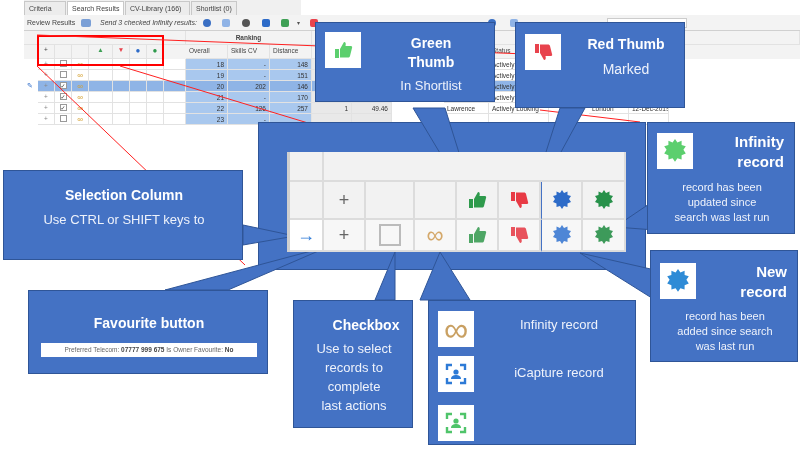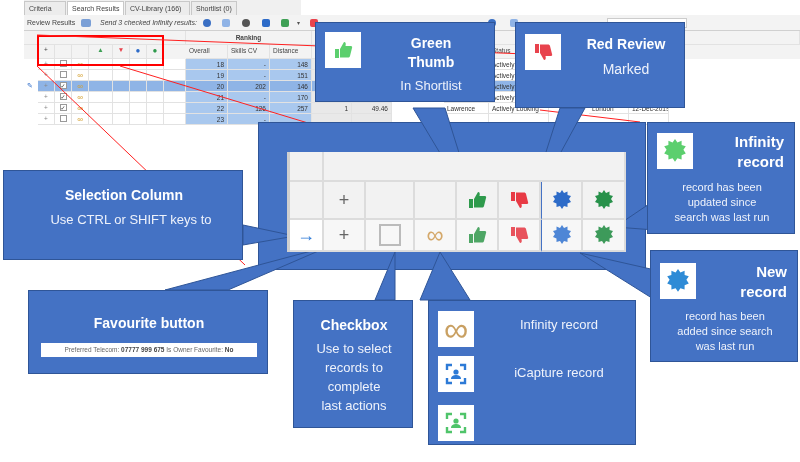--- a/index.html
+++ b/index.html
@@ -299,21 +299,21 @@
   <div class="ct abs" style="left:60px;top:31px;width:110px;">Thumb</div>
   <div class="cb abs" style="left:60px;top:55px;width:110px;">In Shortlist</div>
 </div>
 
 <div class="callout" style="left:515px;top:22px;width:170px;height:86px;">
   <div class="iconbox" style="left:9px;top:11px;width:36px;height:36px;">
     <svg width="20" height="18" viewBox="0 0 20 18" style="transform:rotate(180deg) scaleX(-1)">
         <path d="M2 8h4v9H2z M7 8l4-7c2 0 2 2 1.5 4H18c1 0 1.5 1 1 2l-2 8c-.3 1-1 1.5-2 1.5H7z" fill="#e8434d"></path>
       </svg>
   </div>
-  <div class="ct abs" style="left:55px;top:13px;width:110px;">Red Review</div>
+  <div class="ct abs" style="left:55px;top:13px;width:110px;">Red Thumb</div>
   <div class="cb abs" style="left:55px;top:38px;width:110px;font-size:14px;">Marked</div>
 </div>
 
 <div class="callout" style="left:647px;top:122px;width:148px;height:112px;">
   <div class="iconbox" style="left:9px;top:10px;width:36px;height:36px;">
     <svg width="24" height="24" viewBox="0 0 20 20">
         <polygon points="10,0 12,3 15.5,1.5 15.5,5 19,6 17,9 19,12 15.5,13.5 15.5,17 12,16 10,19 8,16 4.5,17 4.5,13.5 1,12 3,9 1,6 4.5,5 4.5,1.5 8,3" fill="#5ccf6e"></polygon>
       </svg>
   </div>
   <div class="ct abs" style="right:10px;top:10px;text-align:right;font-size:15px;">Infinity</div>
@@ -331,35 +331,35 @@
   </div>
   <div class="ct abs" style="right:10px;top:12px;text-align:right;font-size:15px;">New</div>
   <div class="ct abs" style="right:10px;top:32px;text-align:right;font-size:15px;">record</div>
   <div class="cb abs" style="left:0;width:148px;top:59px;font-size:11px;">record has been</div>
   <div class="cb abs" style="left:0;width:148px;top:74px;font-size:11px;">added since search</div>
   <div class="cb abs" style="left:0;width:148px;top:89px;font-size:11px;">was last run</div>
 </div>
 
 <div class="callout" style="left:3px;top:170px;width:240px;height:90px;">
   <div class="ct abs" style="left:0;width:240px;top:16px;">Selection Column</div>
-  <div class="cb abs" style="left:0;width:240px;top:41px;margin-left:7px;">Use CTRL or SHIFT keys to</div>
+  <div class="cb abs" style="left:0;width:240px;top:41px;">Use CTRL or SHIFT keys to</div>
 </div>
 
 <div class="callout" style="left:28px;top:290px;width:240px;height:84px;">
   <div class="ct abs" style="left:0;width:240px;top:24px;">Favourite button</div>
   <div class="abs" style="left:12px;top:52px;width:216px;height:14px;background:#fff;font-size:6.5px;color:#666;text-align:center;padding-top:3px;white-space:nowrap;">
     <span>Preferred Telecom:</span>
     <b style="color:#444;">07777 999 675</b>
     <span>Is Owner Favourite:</span>
     <b style="color:#444;">No</b>
   </div>
 </div>
 
 <div class="callout" style="left:293px;top:300px;width:120px;height:128px;">
-  <div class="ct abs" style="left:0;width:120px;top:16px;">Checkbox</div>
+  <div class="ct abs" style="left:12px;width:120px;top:16px;">Checkbox</div>
   <div class="cb abs" style="left:0;width:120px;top:40px;">Use to select</div>
   <div class="cb abs" style="left:0;width:120px;top:59px;">records to</div>
   <div class="cb abs" style="left:0;width:120px;top:78px;">complete</div>
   <div class="cb abs" style="left:0;width:120px;top:97px;">last actions</div>
 </div>
 
 <div class="callout" style="left:428px;top:300px;width:208px;height:145px;">
   <div class="iconbox" style="left:9px;top:10px;width:36px;height:36px;color:#c9a062;font-size:34px;">∞</div>
   <div class="cb abs" style="left:60px;top:16px;width:140px;">Infinity record</div>
 

